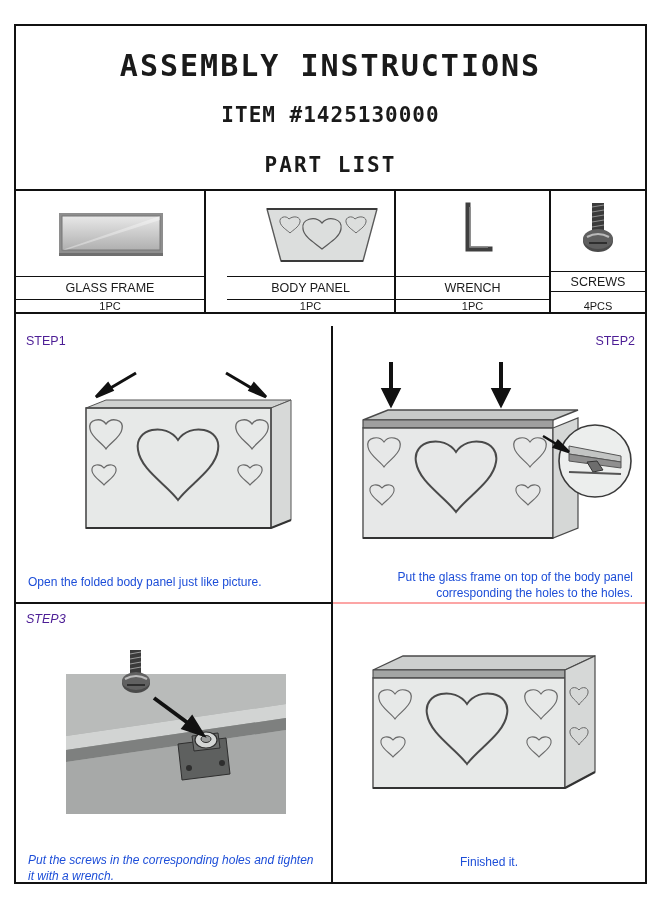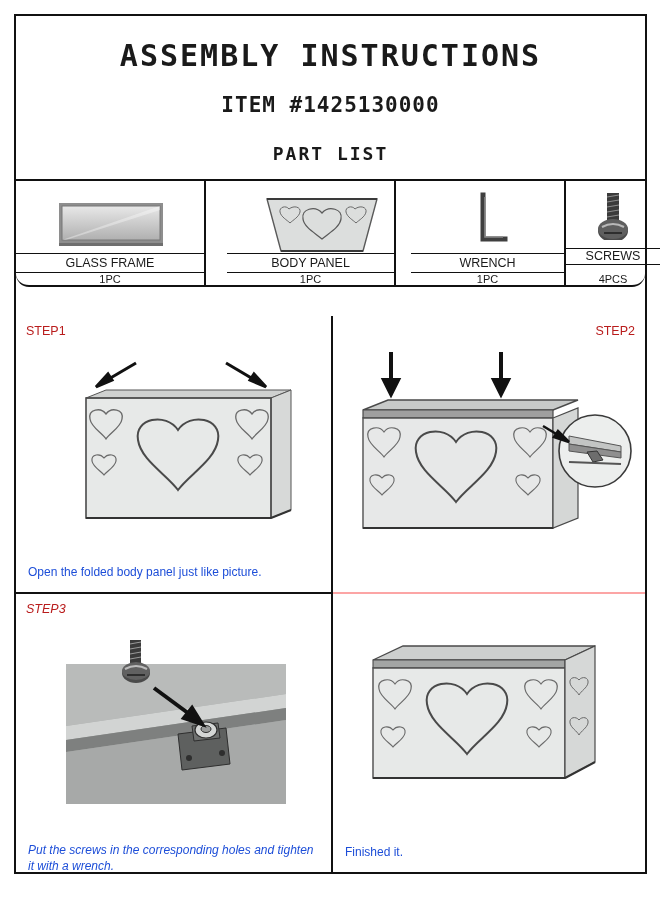--- a/index.html
+++ b/index.html
@@ -16,21 +16,21 @@
   }
   .sheet {
     position: relative;
     width: 663px;
     height: 900px;
     background: #ffffff;
   }
   .frame {
     position: absolute;
     left: 14px;
-    top: 14px;
+    top: 24px;
     width: 633px;
     height: 860px;
     border: 2px solid #111;
     box-sizing: border-box;
   }
 
   
   .header {
     position: absolute;
     left: 0;
@@ -50,48 +50,47 @@
   }
   .title-item {
     font-family: "DejaVu Sans Mono", monospace;
     font-size: 21px;
     letter-spacing: 1px;
     margin-top: 20px;
     font-weight: bold;
   }
   .title-part {
     font-family: "DejaVu Sans Mono", monospace;
-    font-size: 18px;
+    font-size: 21px;
     letter-spacing: 2px;
     margin-top: 26px;
     font-weight: bold;
   }
 
   
   .parts {
     position: absolute;
     left: 0;
     top: 165px;
     width: 100%;
-    height: 106px;
+    height: 123px;
     border-bottom: 2px solid #111;
     box-sizing: border-box;
     display: flex;
-    border-radius: 13px;
   }
   .part-col {
     box-sizing: border-box;
     border-right: 2px solid #111;
     display: flex;
     flex-direction: column;
   }
   .part-col:last-child { border-right: none; gap: 8px; }
   .part-col.c1 { width: 190px; }
   .part-col.c2 { width: 190px; padding-left: 21px; }
-  .part-col.c3 { width: 155px; margin-left: 15px; }
+  .part-col.c3 { width: 155px; }
   .part-col.c4 { width: 94px; }
 
   .part-img {
     height: 85px;
     position: relative;
     overflow: hidden;
   }
   .part-name {
     height: 24px;
     border-top: 1px solid #111;
@@ -125,39 +124,39 @@
     position: relative;
     box-sizing: border-box;
     padding: 8px 10px 0 10px;
     overflow: hidden;
   }
   .step.s1 { border-right: 2px solid #111; border-bottom: 2px solid #111; }
   .step.s2 { border-bottom: 2px solid #fca5a5; text-align: right; }
   .step.s3 { border-right: 2px solid #111; font-style: italic; }
   .step-label {
     font-size: 12.5px;
-    color: #b91c1c;
+    color: #4c1d95;
   }
   .step-art {
     position: relative;
     width: 100%;
     height: 205px;
   }
   .step-caption {
     position: absolute;
     left: 12px;
     right: 12px;
     font-size: 12px;
     line-height: 1.35;
     color: #1d4ed8;
   }
   .s1 .step-caption { top: 248px; }
   .s2 .step-caption { top: 243px; }
   .s3 .step-caption { top: 248px; }
-  .s4 .step-caption { top: 250px; }
+  .s4 .step-caption { top: 250px; text-align: center; }
 
   
   svg { display: block; }
 </style>
 </head>
 <body>
 
 <div class="sheet">
   <div class="frame">
 
@@ -308,20 +307,21 @@
               <polygon points="226,106 278,114 278,120 226,113" fill="#8f8f8f" stroke="#555" stroke-width="1"></polygon>
               <path d="M244 114 l6 10 l10 -2 l-6 -9 z" fill="#6d6d6d" stroke="#333" stroke-width="1"></path>
               <line x1="226" y1="124" x2="278" y2="126" stroke="#555" stroke-width="2"></line>
             </g>
             <g stroke="#111" stroke-width="2.5" fill="#111">
               <line x1="200" y1="88" x2="220" y2="100"></line>
               <polygon points="226,104 211,99 215,93"></polygon>
             </g>
           </svg>
         </div>
+        <div class="step-caption">Put the glass frame on top of the body panel corresponding the holes to the holes.</div>
       </div>
 
       <div class="step s3">
         <div class="step-label">STEP3</div>
         <div class="step-art">
           <svg width="297" height="215" viewBox="0 0 297 215">
 
             <rect x="40" y="48" width="220" height="140" fill="#b9bbba"></rect>
             <polygon points="40,110 260,78 260,188 40,188" fill="#9b9d9c"></polygon>
             <polygon points="40,110 260,78 260,92 40,124" fill="#d2d4d3"></polygon>

